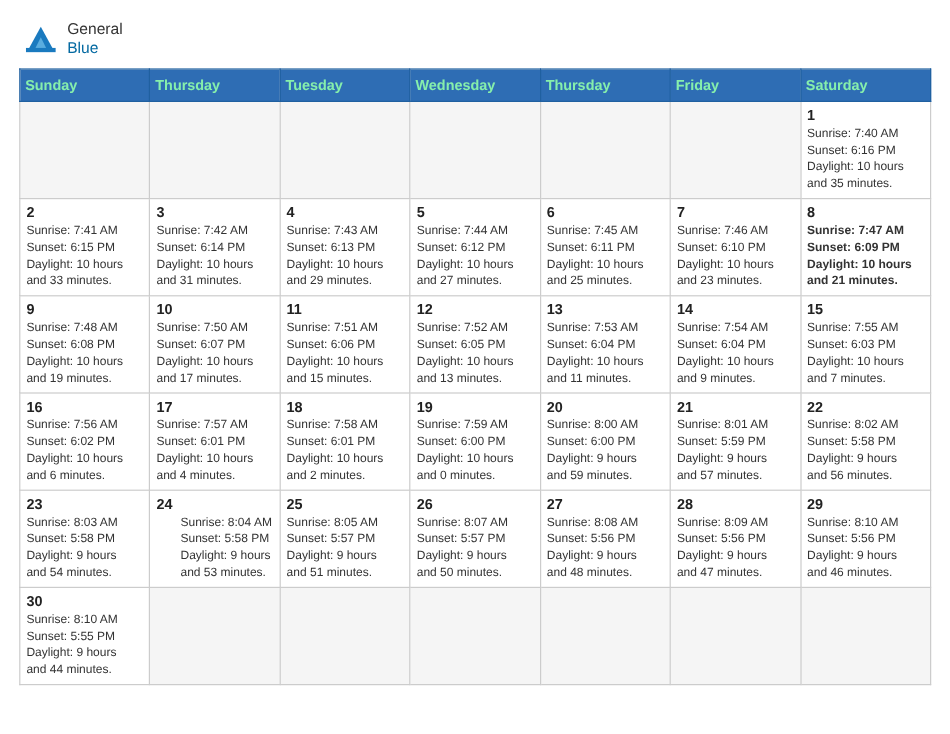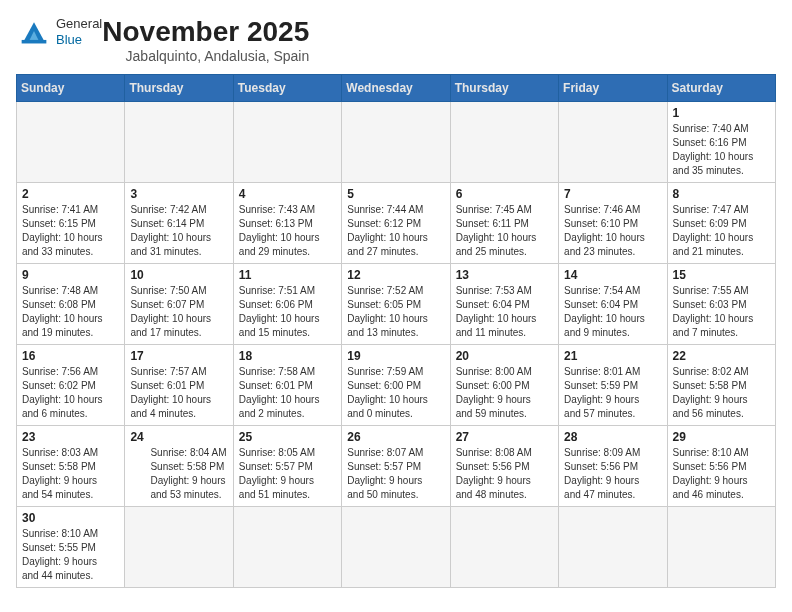--- a/index.html
+++ b/index.html
@@ -43,21 +43,21 @@
       font-size: 14px;
       color: #555;
     }
     .calendar {
       width: 100%;
       border-collapse: collapse;
       border: 1px solid #ccc;
     }
     .calendar th {
       background-color: #2e6db4;
-      color: #e5e5e5;
+      color: #86efac;
       font-size: 12px;
       font-weight: bold;
       padding: 6px 4px;
       text-align: left;
       border: 1px solid #2060a0;
     }
     .calendar td {
       border: 1px solid #ccc;
       vertical-align: top;
       padding: 4px 5px;
@@ -94,24 +94,20 @@
       <rect x="0" y="0" width="40" height="34" fill="#fff"></rect>
       <polygon points="8,28 20,6 32,28" fill="#1a7abf"></polygon>
       <polygon points="14,28 20,16 26,28" fill="#5aaddf"></polygon>
       <rect x="6" y="26" width="28" height="4" fill="#1a7abf"></rect>
     </svg>
     <div class="logo-text">
       <span class="general">General</span>
       <span class="blue">Blue</span>
     </div>
   </div>
-  <div class="title-area">
-    <div class="month-year">November 2025</div>
-    <div class="location">Jabalquinto, Andalusia, Spain</div>
-  </div>
 </div>
 
 <table class="calendar">
   <thead>
     <tr>
     <th>Sunday</th>
         <th>Thursday</th>
         <th>Tuesday</th>
         <th>Wednesday</th>
         <th>Thursday</th>
@@ -173,21 +169,21 @@
         </td>
         <td>
           <div class="day-number">7</div>
           <div class="day-info" style="white-space: pre-line;">Sunrise: 7:46 AM
 Sunset: 6:10 PM
 Daylight: 10 hours
 and 23 minutes.</div>
         </td>
         <td>
           <div class="day-number">8</div>
-          <div class="day-info" style="white-space: pre-line;">Sunrise: 7:47 AM
+          <div class="day-info" style="white-space: pre-line; font-weight: bold;">Sunrise: 7:47 AM
 Sunset: 6:09 PM
 Daylight: 10 hours
 and 21 minutes.</div>
         </td>
       </tr>
       <tr>
         <td>
           <div class="day-number">9</div>
           <div class="day-info" style="white-space: pre-line;">Sunrise: 7:48 AM
 Sunset: 6:08 PM

